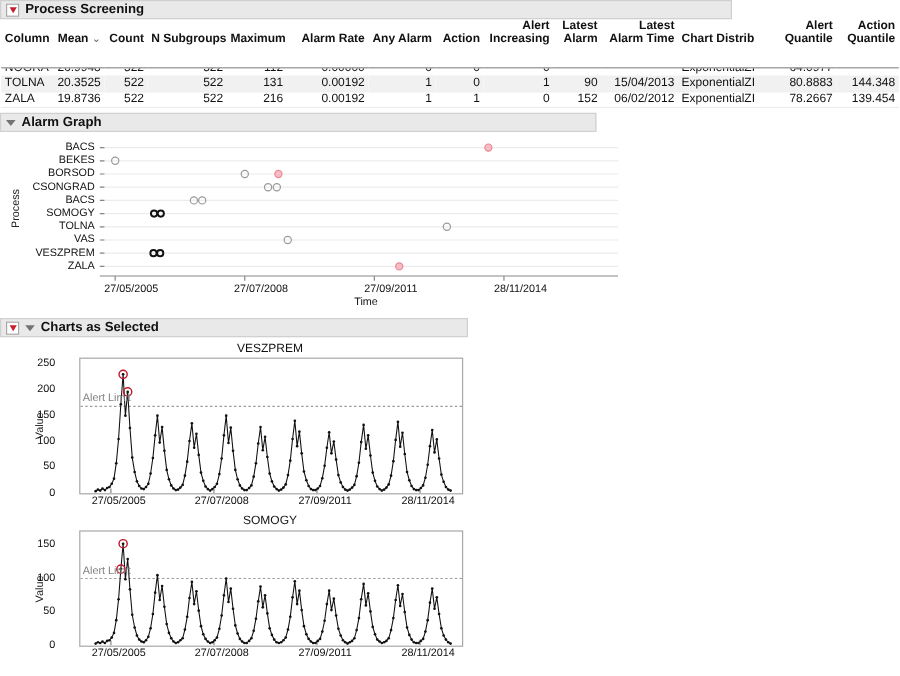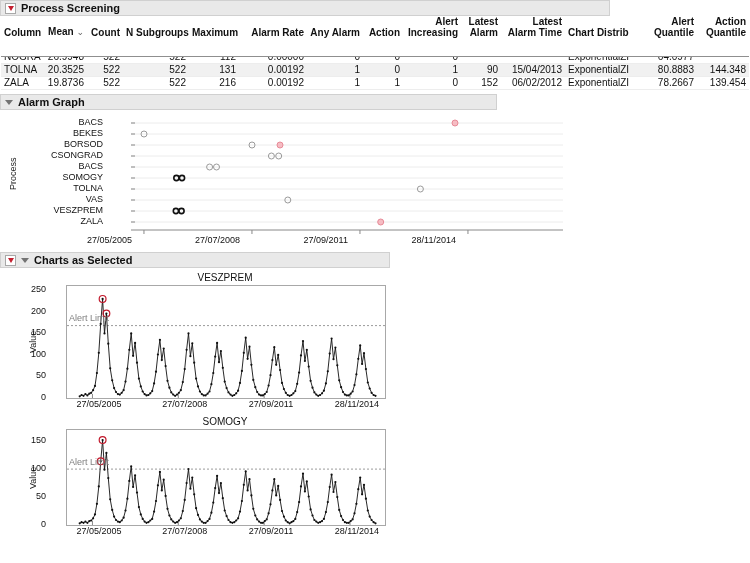--- a/index.html
+++ b/index.html
@@ -46,21 +46,21 @@
   .head-row th.nw { white-space:nowrap; }
   .sort { color:#666; font-weight:normal; font-size:9px; }
   tbody td { height:12px; line-height:12px; white-space:nowrap; border-bottom:1px solid #ededed; }
   tr.stripe td { background:#f1f1f1; }
   tr.clipped td { height:7px; padding:0 3px; }
   tr.clipped .cv { display:block; line-height:12px; margin-top:-6px; }
   .cv { display:block; line-height:12px; }
 
   
   .alarm-block { margin:3px 0 0 6px; }
-  .alarm-row { display:flex;gap:24px; }
+  .alarm-row { display:flex; }
   .vlabel {
     writing-mode:vertical-rl; transform:rotate(180deg);
     font-size:9px; color:#222; width:13px;
     display:flex; align-items:center; justify-content:center;
   }
   .alarm-cats { width:64px; padding-top:4px; }
   .alarm-cats div { height:11px; line-height:11px; font-size:9px; text-align:right; padding-right:4px; white-space:nowrap; }
   .alarm-plot { width:432px; height:122px; }
   .alarm-xaxis { position:relative; margin-left:83px; width:432px; height:11px; }
   .alarm-xaxis span, .xaxis span { position:absolute; width:60px; text-align:right; font-size:9px; white-space:nowrap; }
@@ -319,20 +319,21 @@
           <circle cx="50.5" cy="98" r="2.6" fill="none" stroke="#111111" stroke-width="1.6"></circle>
           <circle cx="249.7" cy="109" r="3" fill="#f6bcc3" stroke="#e78a97" stroke-width="1"></circle>
         </svg></div>
   </div>
   <div class="alarm-xaxis">
       <span style="left: -17.04px;">27/05/2005</span>
       <span style="left: 90.96px;">27/07/2008</span>
       <span style="left: 198.96px;">27/09/2011</span>
       <span style="left: 306.96px;">28/11/2014</span>
     </div>
+  <div class="axis-title">Time</div>
 </div>
 
 <div class="bar" id="bar-charts">
   <span class="menu-box">
       <span class="tri-red"></span>
     </span>
   <span class="tri"></span>
   <span class="title">Charts as Selected</span>
 </div>
 

